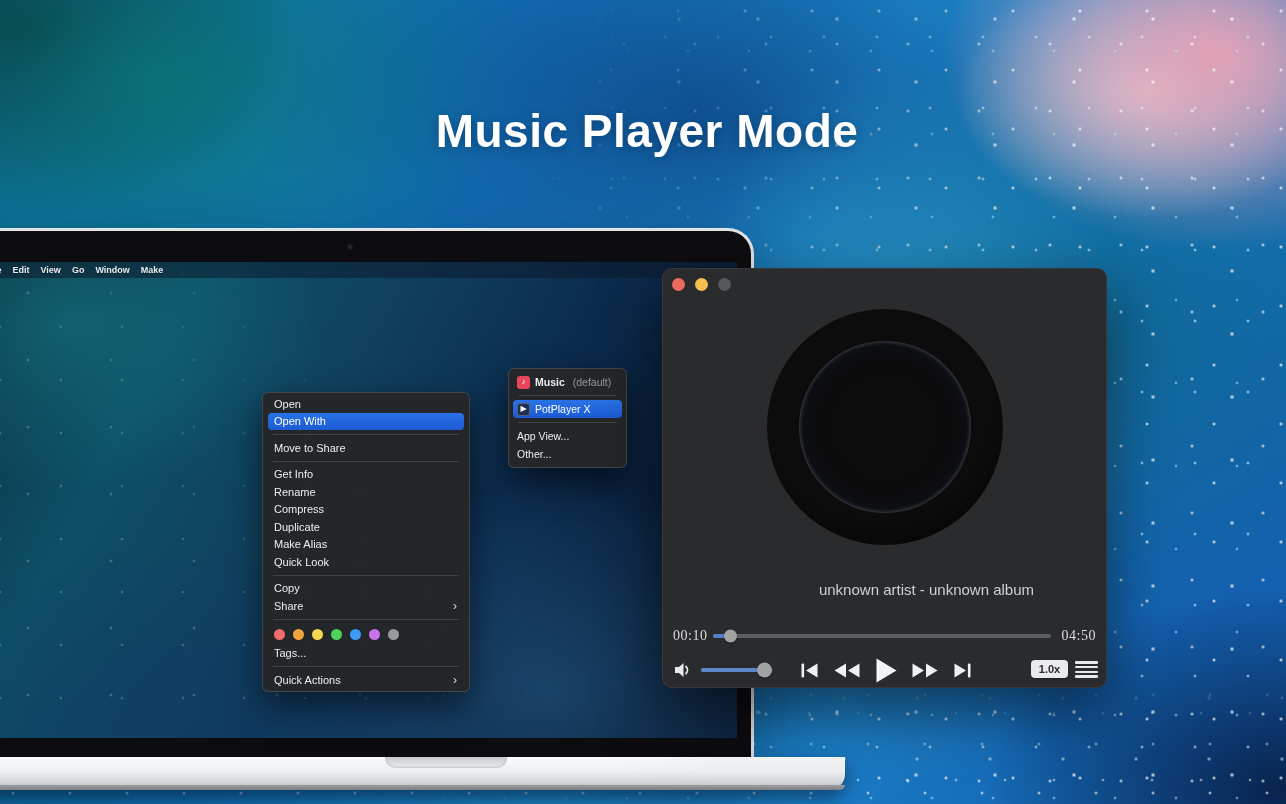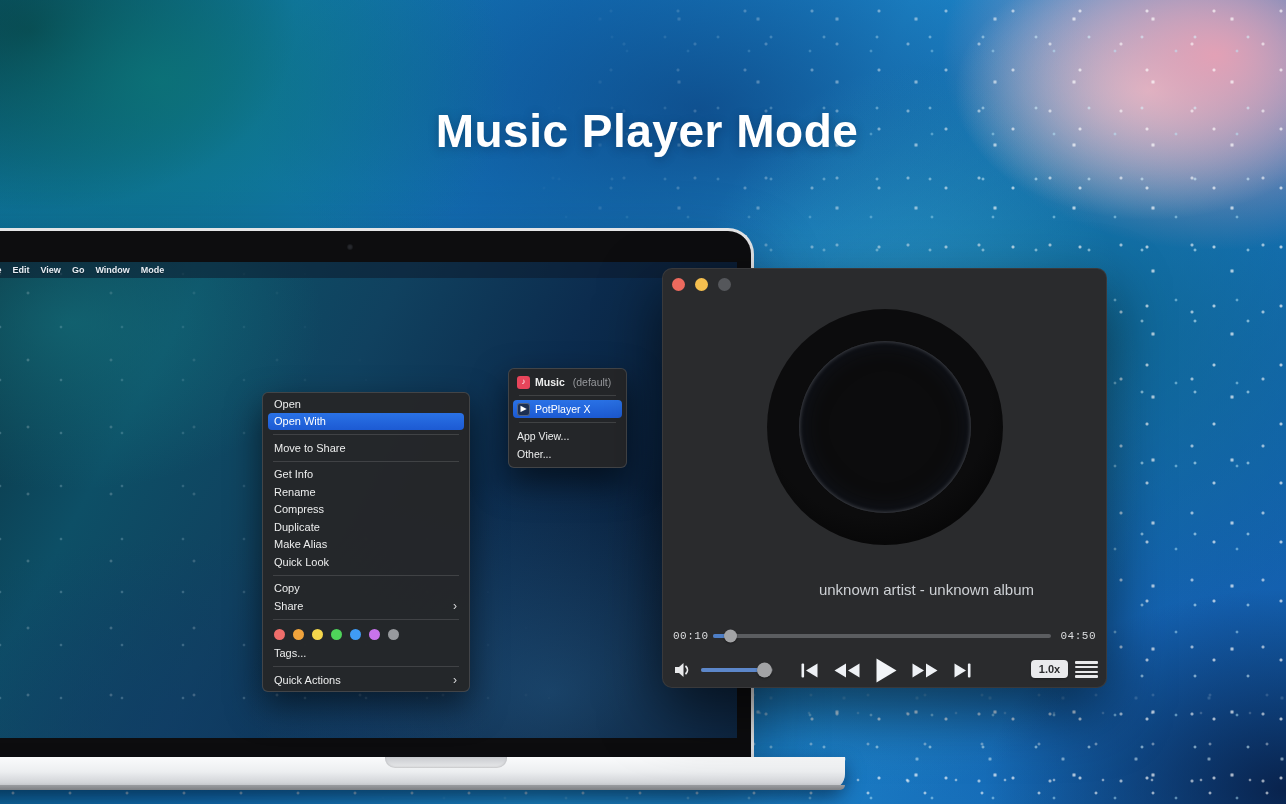--- a/index.html
+++ b/index.html
@@ -119,21 +119,21 @@
       conic-gradient(from 20deg, #9db1cc, #c3d1e2 12%, #7b90ad 22%, #b4c4d8 33%, #8aa0bd 45%, #cdd9e8 55%, #77149_ 0, #7e93b0 65%, #bccbdd 76%, #87149_ 0, #8a9fbc 86%, #c3d1e2 94%, #9db1cc),
       radial-gradient(circle at 42% 38%, #c8d5e5 0%, #92a7c2 45%, #5f7594 100%);
     background-blend-mode:soft-light, normal, normal;
     box-shadow:inset 0 0 24px rgba(20,30,50,.55), inset 0 0 4px rgba(255,255,255,.4);}
   .track-title{position:absolute;left:0;top:288px;width:100%;text-align:center;
     color:#e9eaeb;font-size:16px;}
   .track-subtitle{position:absolute;left:0;top:312px;width:100%;text-align:center;
     color:#cdd0d4;font-size:15px;padding-left:42px;}
   .progress-row{position:absolute;left:0;top:358px;width:100%;height:18px;
     display:flex;align-items:center;}
-  .time{font-family:Liberation Mono, monospace;font-size:11px;
+  .time{font-family:Liberation Serif, serif;font-size:14px;
     color:#dcdddf;letter-spacing:.5px;}
   .time.left{position:absolute;left:10px;}
   .time.right{position:absolute;right:10px;}
   .progress-track{position:absolute;left:50px;right:55px;top:7px;height:4px;border-radius:2px;
     background:#5b5d60;}
   .progress-fill{position:relative;height:4px;border-radius:2px;background:#4d7ec7;}
   .knob{position:absolute;right:-7px;top:50%;transform:translateY(-50%);
     width:13px;height:13px;border-radius:50%;background:#a2a3a5;box-shadow:0 1px 2px rgba(0,0,0,.4);}
   .controls-row{position:absolute;left:0;top:386px;width:100%;height:30px;}
   .vol-icon{position:absolute;left:10px;top:5px;width:20px;height:20px;}
@@ -164,21 +164,21 @@
   <div class="laptop">
     <div class="laptop-camera"></div>
     <div class="laptop-screen">
       <div class="screen-sparkles"></div>
       <div class="screen-menubar">
         <span>File</span>
         <span>Edit</span>
         <span>View</span>
         <span>Go</span>
         <span>Window</span>
-        <span>Mode</span>
+        <span>Make</span>
       </div>
     </div>
   </div>
   <div class="laptop-base">
     <div class="laptop-base-notch"></div>
     <div class="laptop-base-edge"></div>
   </div>
 
   <div class="ctx-menu">
     <div class="ctx-row">

